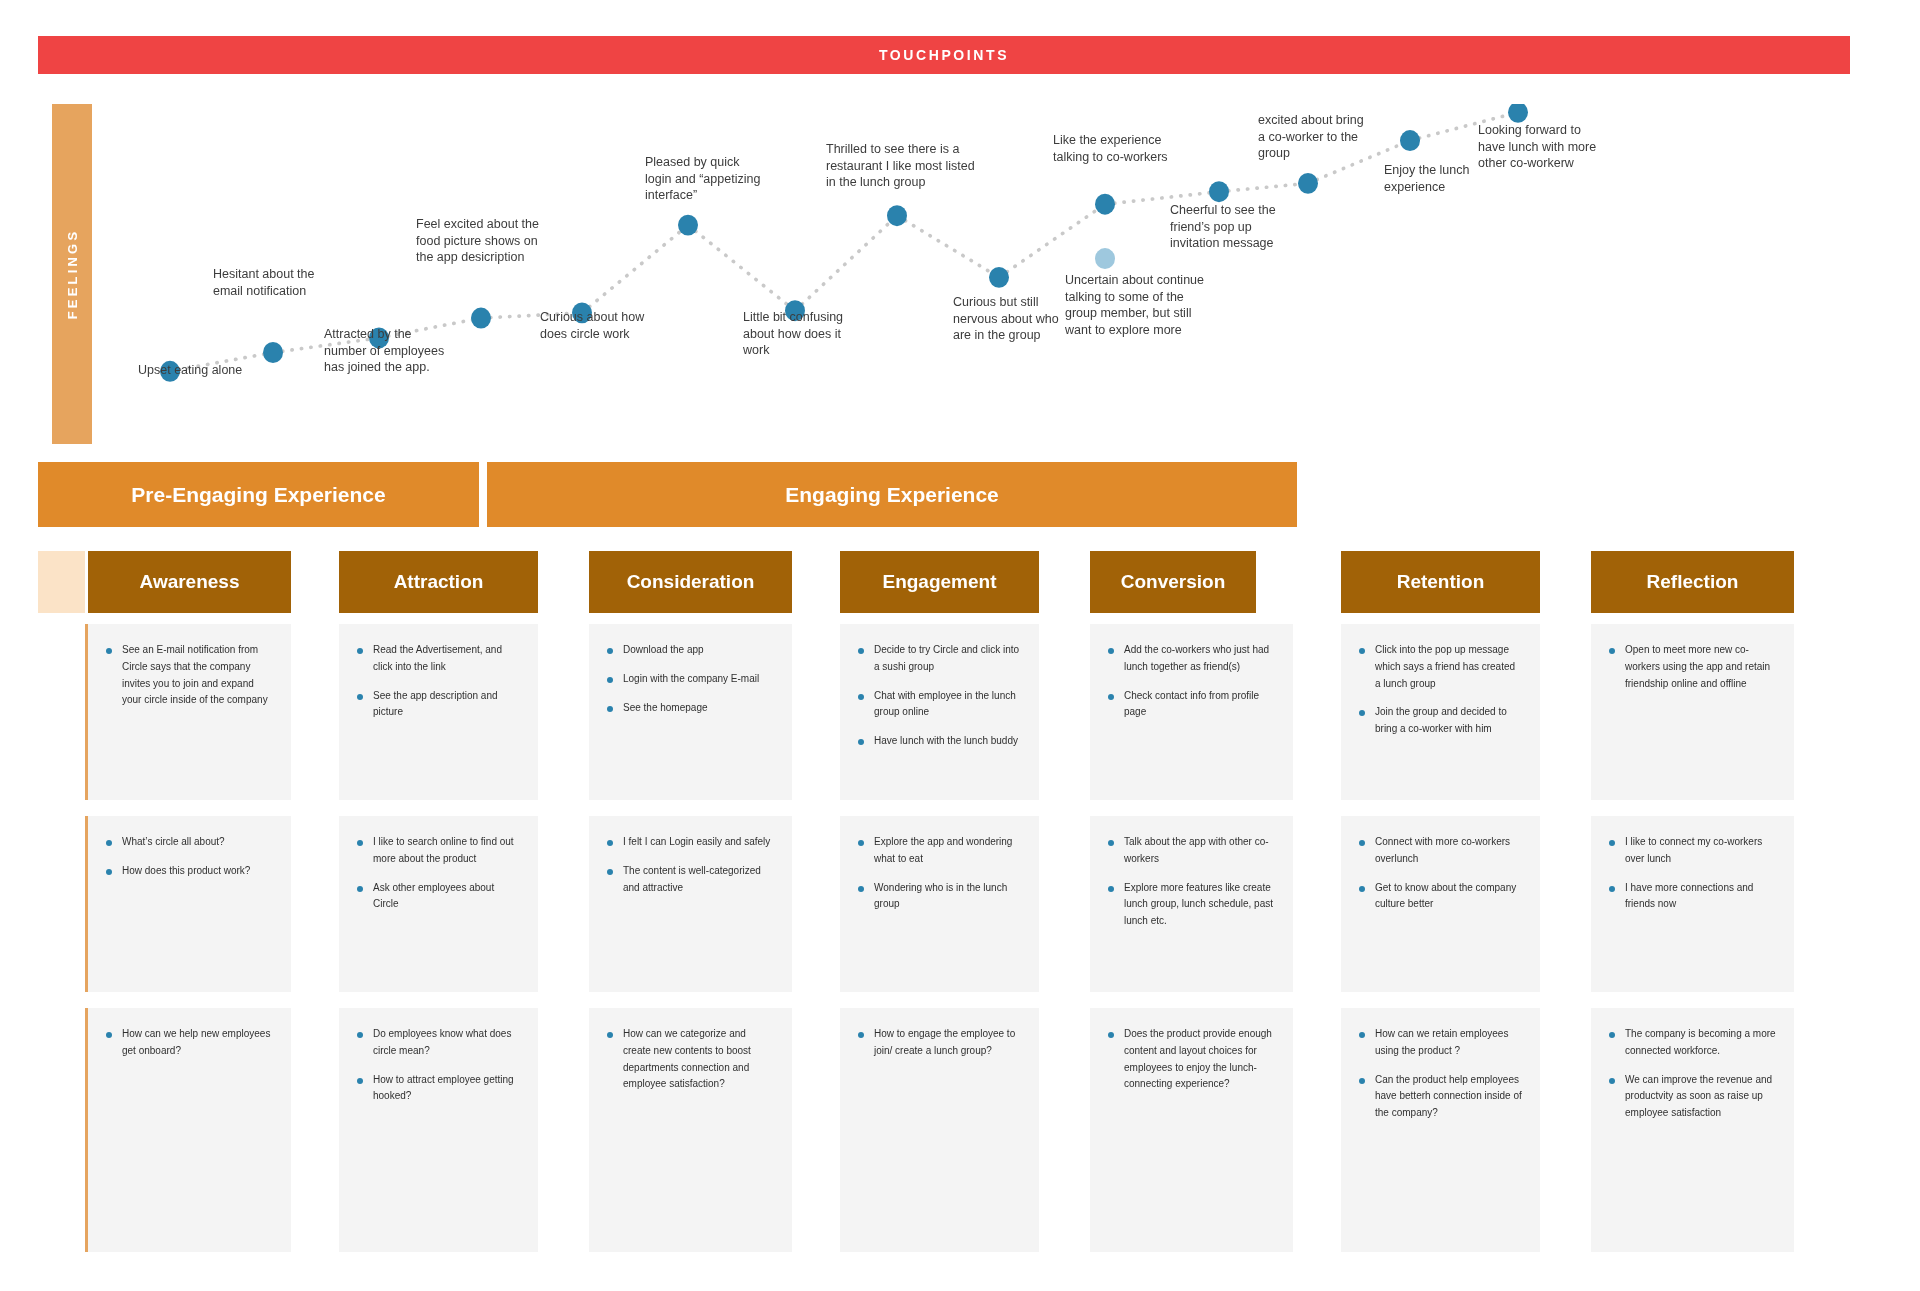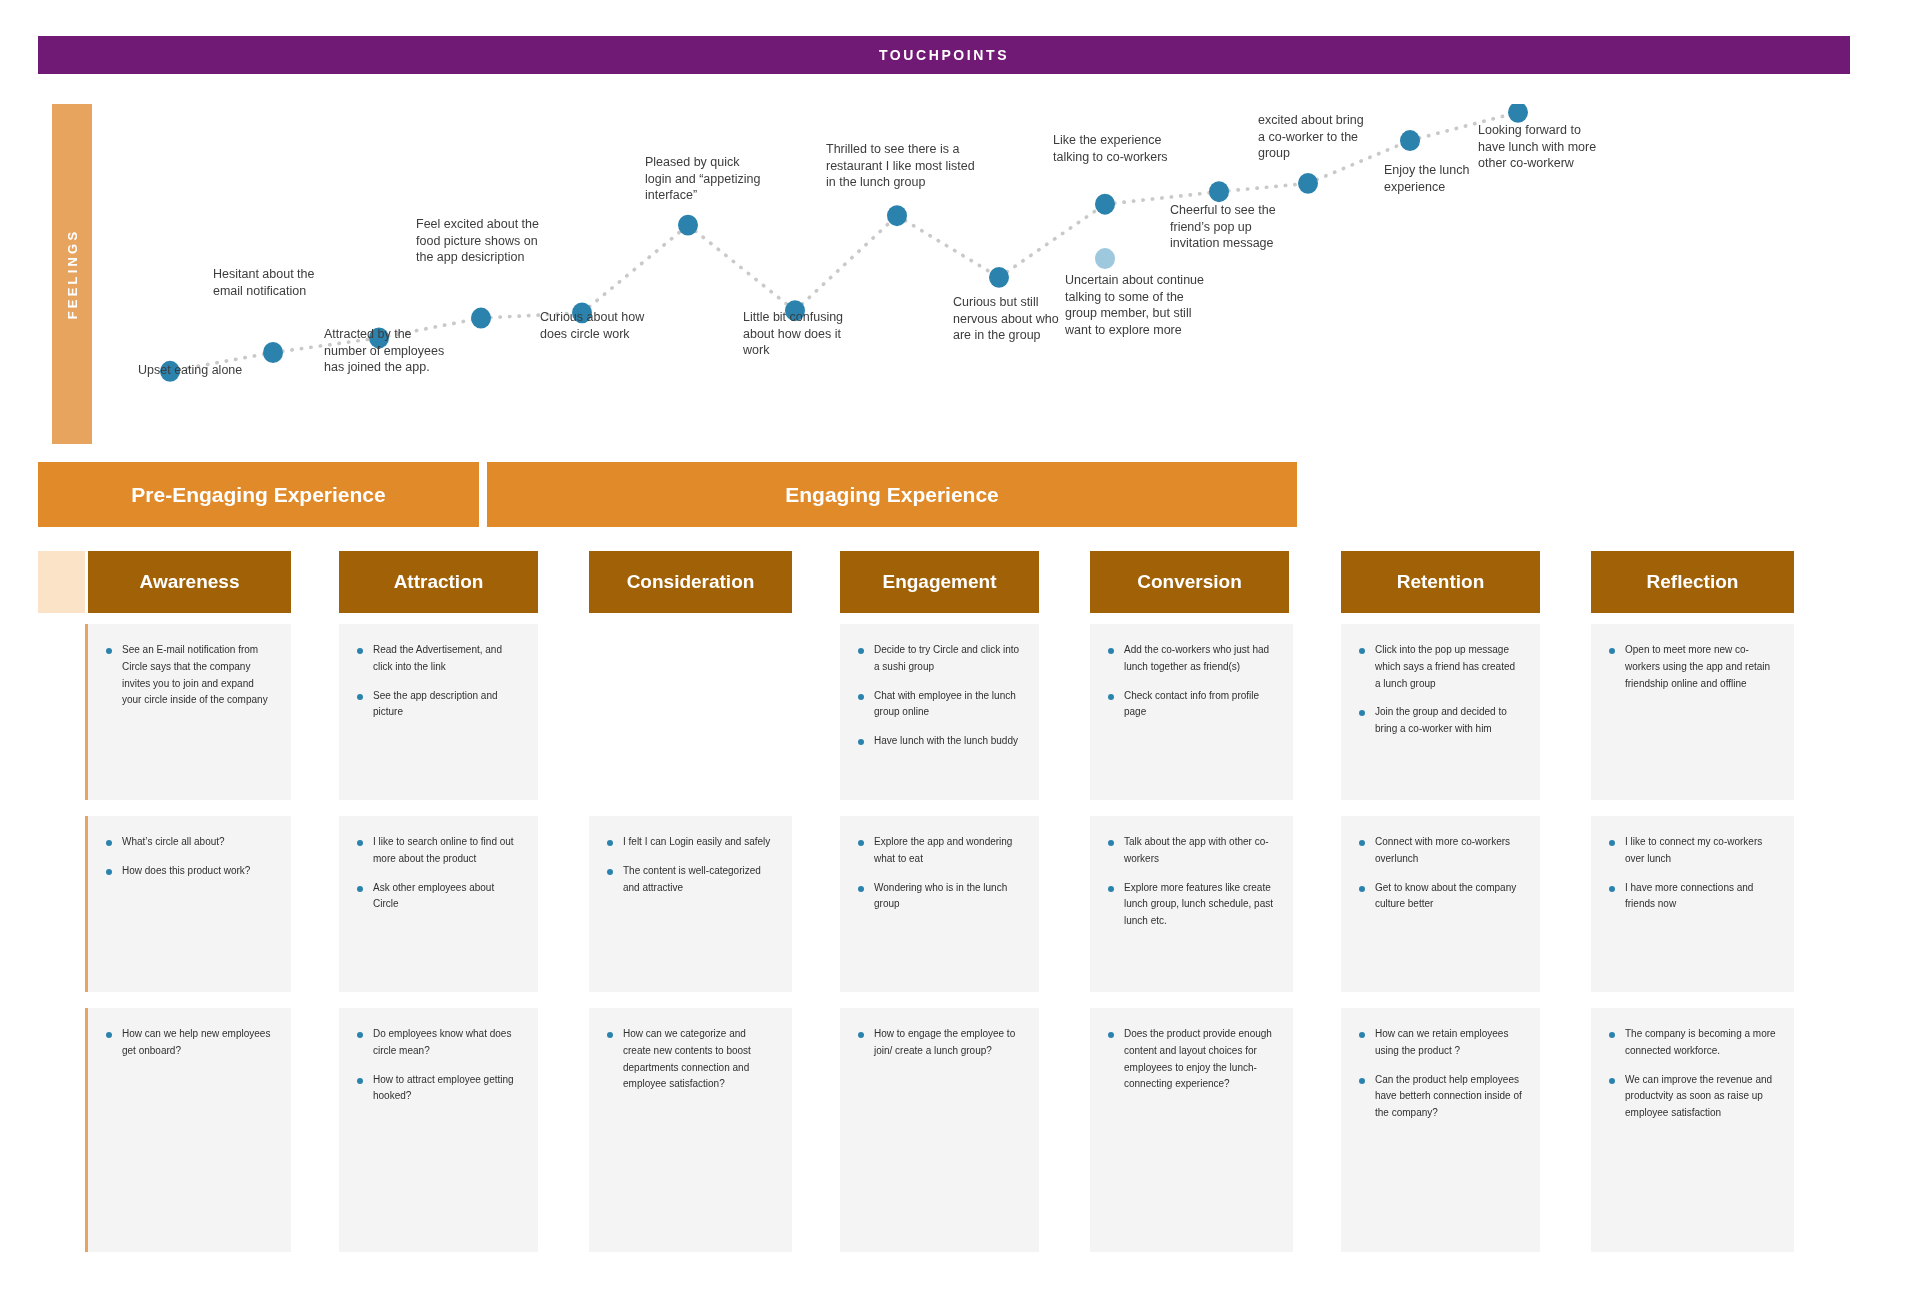--- a/index.html
+++ b/index.html
@@ -9,21 +9,21 @@
     font-family: "Liberation Sans", sans-serif;
     overflow: hidden;
   }
   #root { position: relative; width: 1920px; height: 1291px; }
 
   
   .touchpoints-bar {
     position: absolute;
     left: 38px; top: 36px;
     width: 1812px; height: 38px;
-    background: #701a75;
+    background: #ef4444;
     display: flex; align-items: center; justify-content: center;
   }
   .touchpoints-bar .label {
     color: #ffffff;
     font-size: 14px;
     font-weight: bold;
     letter-spacing: 2.6px;
   }
 
   
@@ -215,41 +215,48 @@
       <div class="phase" style="left: 0px; width: 441px; white-space: pre-line;">Pre-Engaging Experience</div>
       <div class="phase" style="left: 449px; width: 810px; white-space: pre-line;">Engaging Experience</div>
     </div>
 
   <div class="stage-row" id="stage-row">
     <div class="stage-corner"></div>
   <div class="stage" style="left: 50px; width: 203px;">Awareness</div>
       <div class="stage" style="left: 301px; width: 199px;">Attraction</div>
       <div class="stage" style="left: 551px; width: 203px;">Consideration</div>
       <div class="stage" style="left: 802px; width: 199px;">Engagement</div>
-      <div class="stage" style="left: 1052px; width: 199px;">Conversion</div>
+      <div class="stage" style="left: 1052px; width: 166px;">Conversion</div>
       <div class="stage" style="left: 1303px; width: 199px;">Retention</div>
       <div class="stage" style="left: 1553px; width: 203px;">Reflection</div>
     </div>
 
   <div id="rows">
       <div class="band" style="top: 624px; height: 176px;">
         <div class="band-tab" style="height: 176px;">
           <span class="vlabel">ACTIONS</span>
         </div>
         <div class="cell" style="left: 50px; width: 203px; height: 176px;">
           <ul>
             <li>See an E-mail notification from Circle says that  the company invites you to join and expand your circle inside of the company</li>
           </ul>
         </div>
         <div class="cell" style="left: 301px; width: 199px; height: 176px;">
           <ul>
             <li>Read the Advertisement, and click into the link</li>
             <li>See the app description and picture</li>
           </ul>
         </div>
+        <div class="cell" style="left: 551px; width: 203px; height: 176px;">
+          <ul>
+            <li>Download the app</li>
+            <li>Login with the company E-mail</li>
+            <li>See the homepage</li>
+          </ul>
+        </div>
         <div class="cell" style="left: 802px; width: 199px; height: 176px;">
           <ul>
             <li>Decide to try Circle and click into a sushi group</li>
             <li>Chat with employee in the lunch group online</li>
             <li>Have lunch with the lunch buddy</li>
           </ul>
         </div>
         <div class="cell" style="left: 1052px; width: 203px; height: 176px;">
           <ul>
             <li>Add the co-workers who just had lunch together as friend(s)</li>

